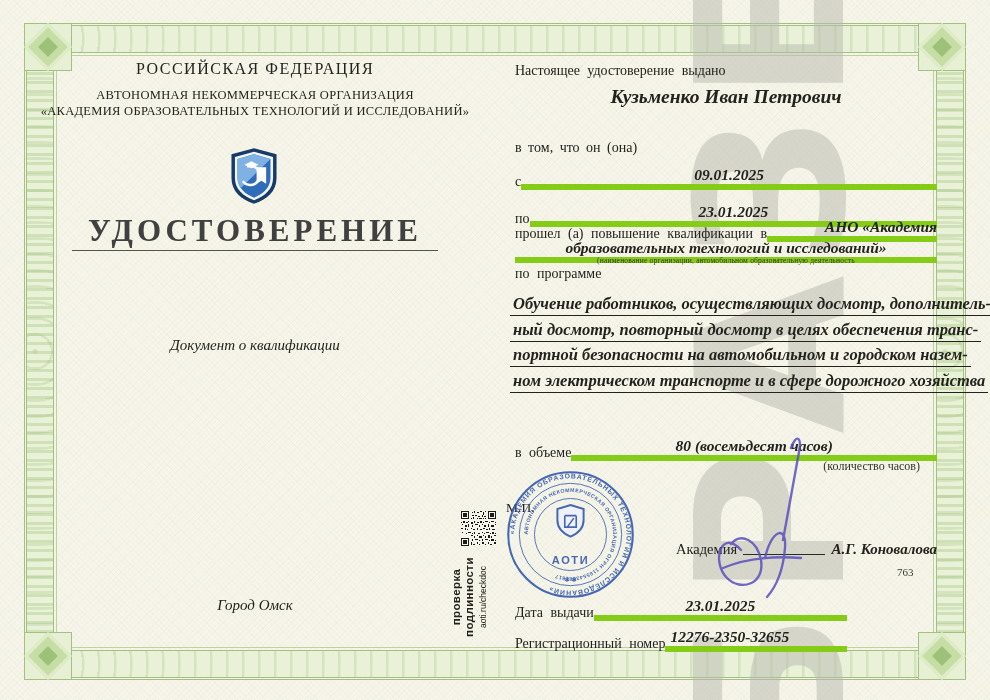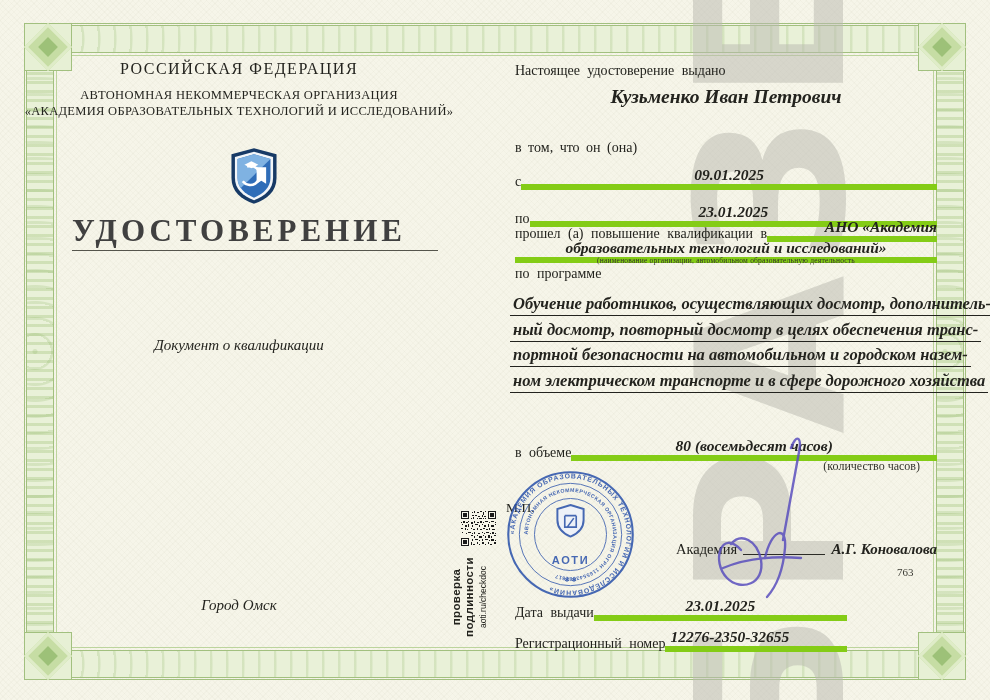--- a/index.html
+++ b/index.html
@@ -26,21 +26,21 @@
   .corner::after{content:"";position:absolute;inset:16px;background:#9dc178;transform:rotate(45deg);}
   .c-tl{left:24px;top:23px;} .c-tr{right:24px;top:23px;} .c-bl{left:24px;bottom:20px;} .c-br{right:24px;bottom:20px;}
   .frame-inner{position:absolute;left:56px;right:56px;top:55px;bottom:52px;border:1px solid #bcd49c;z-index:2;}
   
   .watermark{position:absolute;left:772px;top:350px;transform:translate(-50%,-50%) rotate(-90deg);
     font-family:"DejaVu Sans", sans-serif;font-weight:bold;font-size:205px;letter-spacing:14px;
     white-space:nowrap;color:rgba(186,186,176,.52);z-index:4;user-select:none;}
   
   .abs{position:absolute;z-index:10;}
   .center{text-align:center;}
-  .lcol{left:24px;width:430px;}
+  .lcol{left:40px;width:430px;}
   .country{top:60px;font-size:16px;letter-spacing:1.5px;}
   .org1{top:88px;font-size:12.5px;letter-spacing:.3px;}
   .org2{top:104px;font-size:12.5px;letter-spacing:.3px;}
   .logo{left:228px;top:146px;width:52px;height:60px;}
   .title{top:213px;font-size:31px;font-weight:bold;letter-spacing:4px;color:#404040;}
   .title-rule{left:72px;top:250px;width:366px;border-top:1.2px solid #55554c;height:0;}
   .subtitle{top:262px;font-size:13.5px;font-weight:bold;letter-spacing:.6px;}
   .doctype{top:337px;font-size:15px;font-style:italic;}
   .city{top:597px;font-size:15px;font-style:italic;}
   .rrow{left:515px;width:422px;display:flex;align-items:flex-end;}

